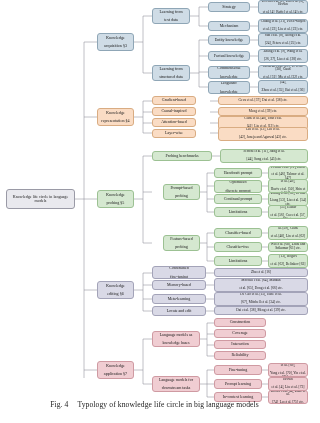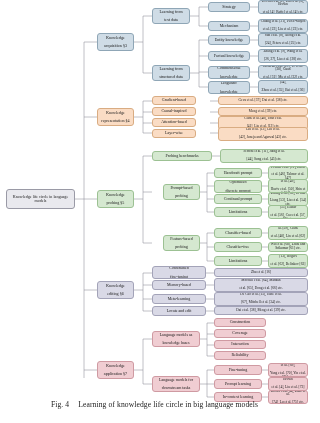--- a/index.html
+++ b/index.html
@@ -473,14 +473,14 @@
   <div class="node app refbox" style="left:268px;top:390px;width:40px;height:14px;font-size:3.5px;">
     <span>
       <span>Brown et al. [4], Zhao et al.</span><br>
       <span>[74], Lu et al. [75] etc.</span>
     </span>
   </div>
 
 </div>
 
 <div class="cap">
-  <span>Fig. 4</span><span class="capgap"></span><span>Learning of knowledge life circle in big language models</span>
+  <span>Fig. 4</span><span class="capgap"></span><span>Typology of knowledge life circle in big language models</span>
 </div>
 
 </body></html>

